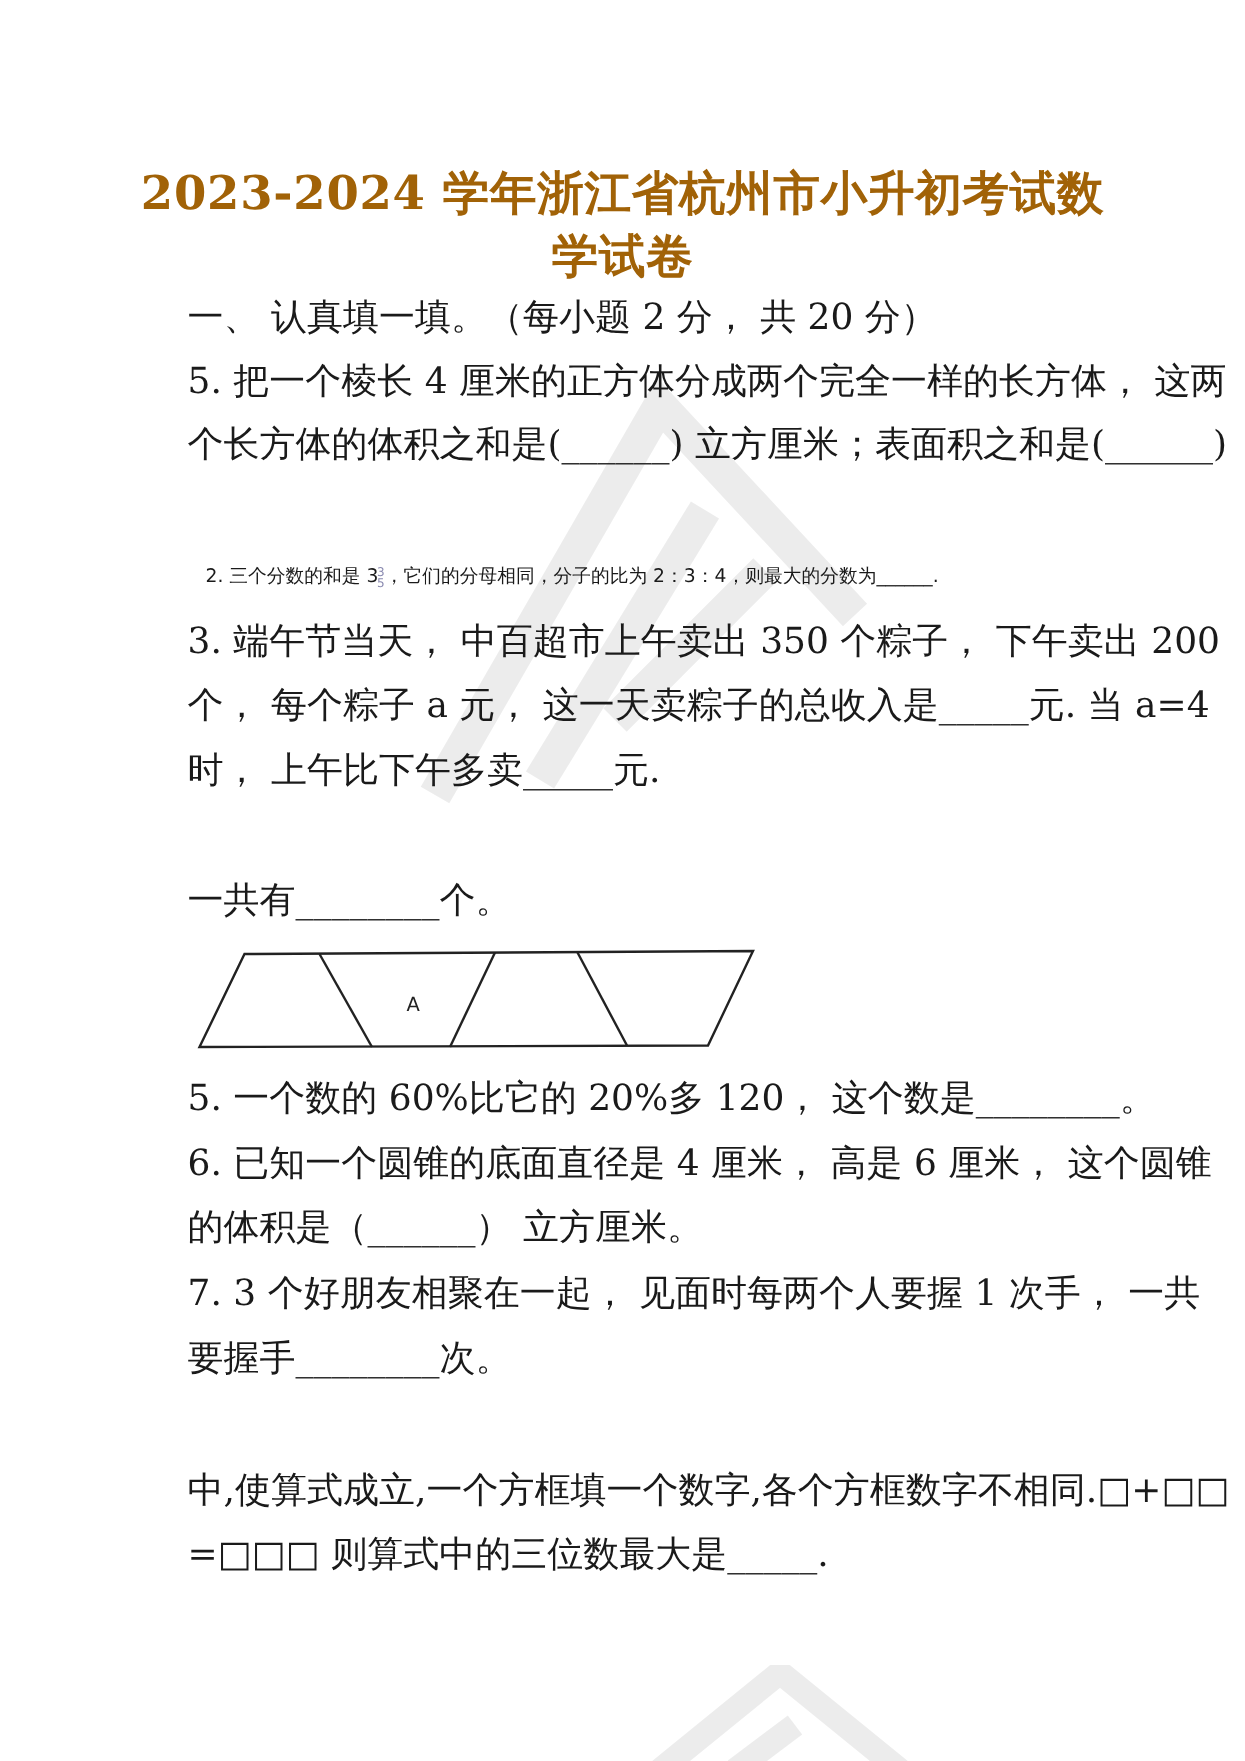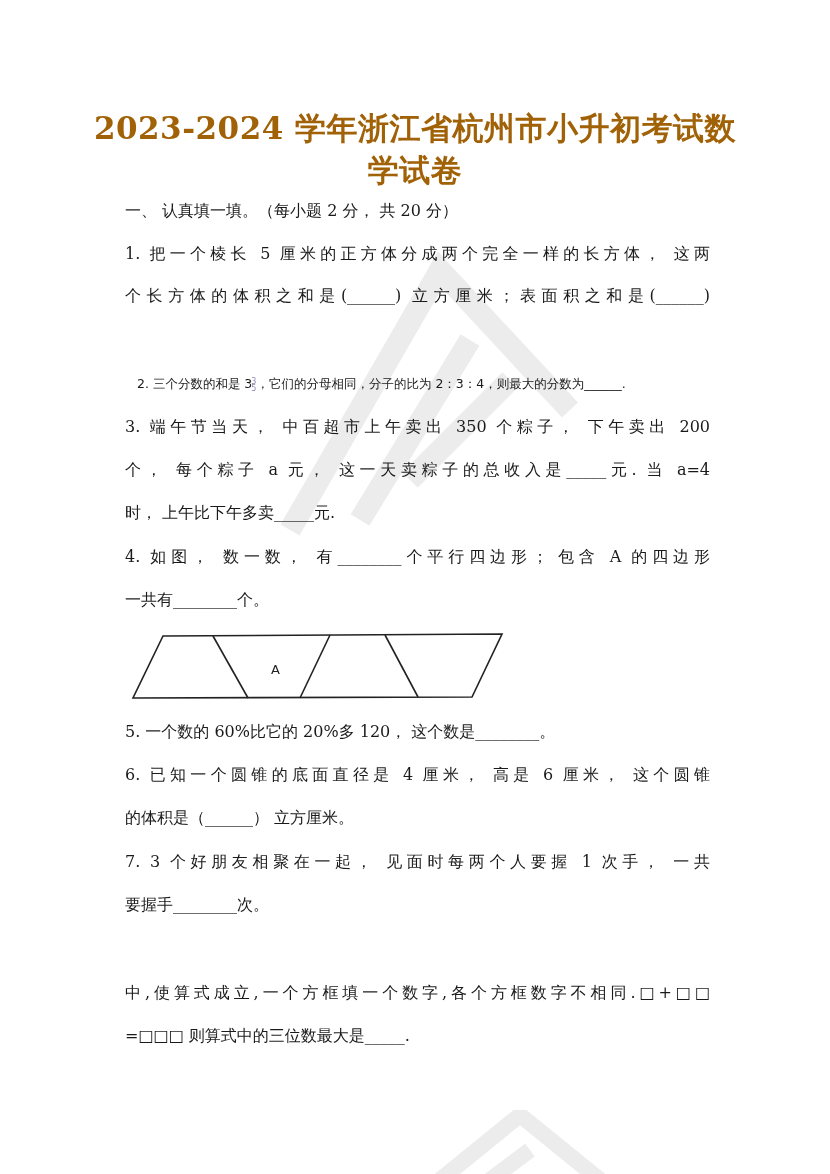--- a/index.html
+++ b/index.html
@@ -2,21 +2,21 @@
 <html><head>
 <meta charset="utf-8">
 <style>
   html, body { margin: 0; padding: 0; background: #ffffff; }
   body { width: 830px; height: 1174px; position: relative; overflow: hidden;
          font-family: "DejaVu Serif", "Liberation Serif", serif; color: #1a1a1a; }
   .page { position: absolute; left: 0; top: 0; width: 830px; height: 1174px; }
   .watermark { position: absolute; pointer-events: none; opacity: 0.07; }
   .title { position: absolute; left: 0; width: 830px; text-align: center;
            font-size: 31px; font-weight: bold; letter-spacing: 0.5px; color: #a16207; }
-  .line { position: absolute; left: 125px; width: 585px; font-size: 16px;
+  .line { position: absolute; left: 125px; width: 585px; font-size: 24px;
           line-height: 24px; white-space: nowrap; color: #1a1a1a; }
   .line.small { font-size: 12.5px; font-weight: normal; left: 137px;
                 font-family: "DejaVu Sans", "Liberation Sans", sans-serif; }
   .line.justify { text-align: justify; text-align-last: justify; }
   .frac { display: inline-block; font-size: 8px; line-height: 7px; vertical-align: middle;
           color: #8a8ab0; text-align: center; margin-left: -1px; }
   .figure { position: absolute; left: 125px; top: 628px; }
 </style>
 </head>
 <body>
@@ -35,32 +35,31 @@
       <path d="M20 70 L100 5 L180 70"></path>
       <path d="M70 70 L110 40"></path>
     </g>
   </svg>
 
   <div class="title" style="top:108px">2023-2024 学年浙江省杭州市小升初考试数</div>
   <div class="title" style="top:150px">学试卷</div>
 
   <div class="line" style="top:199px">一、 认真填一填。（每小题 2 分， 共 20 分）</div>
 
-  <div class="line justify" style="top:242px">1.  把一个棱长 5 厘米的正方体分成两个完全一样的长方体， 这两</div>
+  <div class="line justify" style="top:242px">5.  把一个棱长 4 厘米的正方体分成两个完全一样的长方体， 这两</div>
   <div class="line justify" style="top:284px">个长方体的体积之和是(______) 立方厘米；表面积之和是(______)</div>
 
   <div class="line small" style="top:372px">
     <span>2. 三个分数的和是 3</span><span class="frac"><span>3</span><br><span>5</span></span><span>，它们的分母相同，分子的比为 2：3：4，则最大的分数为______.</span>
   </div>
 
   <div class="line justify" style="top:415px">3.  端午节当天， 中百超市上午卖出 350 个粽子， 下午卖出 200</div>
   <div class="line justify" style="top:458px">个， 每个粽子 a 元， 这一天卖粽子的总收入是_____元. 当 a=4</div>
   <div class="line" style="top:501px">时， 上午比下午多卖_____元.</div>
 
-  <div class="line justify" style="top:545px">4.  如图， 数一数， 有________个平行四边形； 包含 A 的四边形</div>
   <div class="line" style="top:588px">一共有________个。</div>
 
   <svg class="figure" width="390" height="80" viewBox="0 0 390 80">
     <g fill="none" stroke="#222" stroke-width="1.6">
       <polygon points="38,8 377,6 347,69 8,70"></polygon>
       <line x1="88" y1="8" x2="123" y2="70"></line>
       <line x1="205" y1="7" x2="175" y2="70"></line>
       <line x1="260" y1="7" x2="293" y2="69"></line>
     </g>
     <text x="146" y="46" font-size="13" fill="#222" font-family="DejaVu Sans, sans-serif">A</text>

